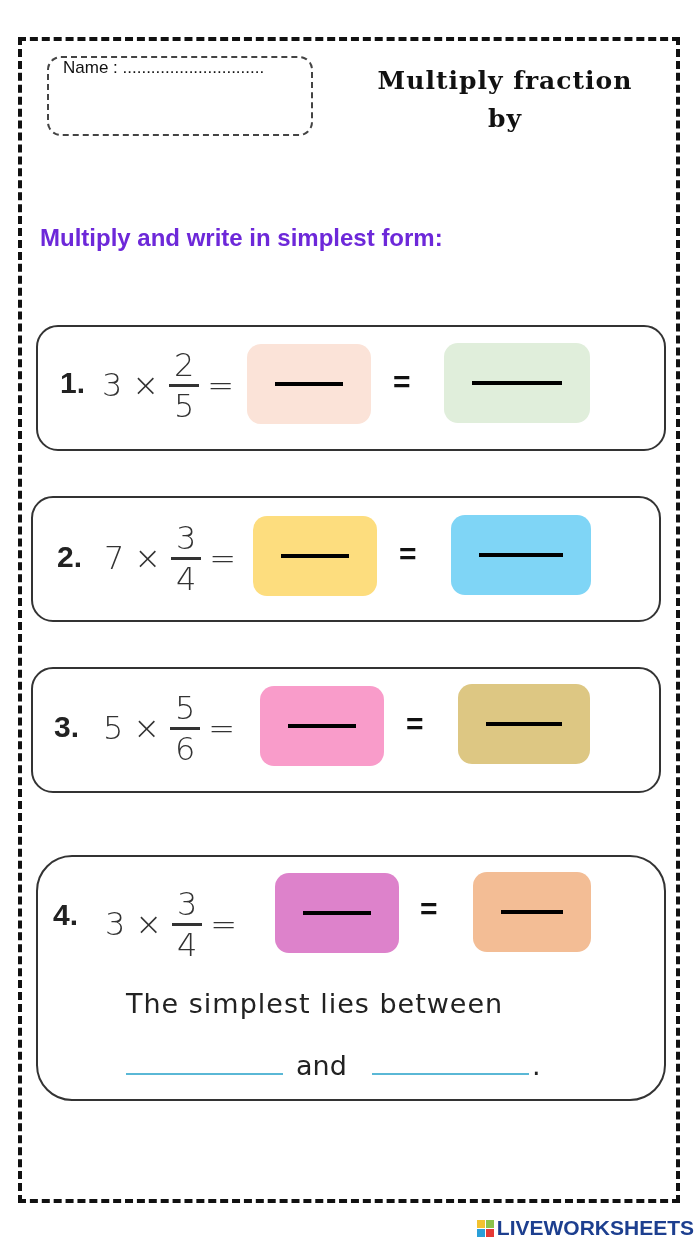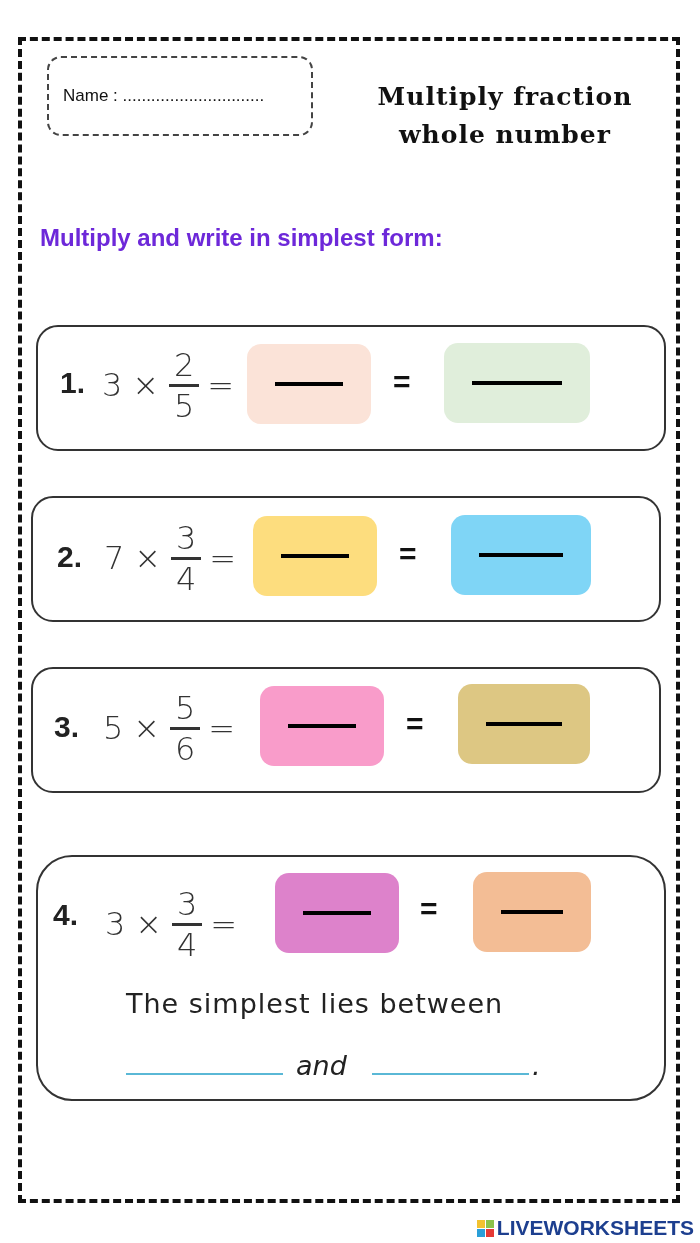--- a/index.html
+++ b/index.html
@@ -1,49 +1,49 @@
 <!DOCTYPE html>
 <html><head>
 <meta charset="utf-8">
 <style>
   html, body { margin:0; padding:0; background:#ffffff; }
   body { width:700px; height:1243px; position:relative; overflow:hidden; font-family:"Liberation Sans", sans-serif; color:#222; }
   .outer { position:absolute; left:18px; top:37px; width:662px; height:1166px; border:4px dashed #111; box-sizing:border-box; }
-  .name-box { position:absolute; left:47px; top:56px; width:266px; height:80px; border:2px dashed #444; border-radius:14px; box-sizing:border-box; display:flex; align-items:center; padding-left:14px; font-size:17px; color:#111; }
-  .title { position:absolute; left:360px; top:62px; width:290px; text-align:center; font-family:"DejaVu Serif", serif; font-weight:bold; font-size:25px; line-height:38px; color:#111; letter-spacing:1px;margin-top:16px; }
+  .name-box { position:absolute; left:47px; top:56px; width:266px; height:80px; border:2px dashed #444; border-radius:14px; box-sizing:border-box; display:flex; align-items:flex-start; padding-left:14px; font-size:17px; color:#111; }
+  .title { position:absolute; left:360px; top:62px; width:290px; text-align:center; font-family:"DejaVu Serif", serif; font-weight:bold; font-size:25px; line-height:38px; color:#111; letter-spacing:1px; }
   .instr { position:absolute; left:40px; top:224px; font-size:24px; font-weight:bold; color:#6d28d9; }
   .card { position:absolute; border:2px solid #333; border-radius:22px; box-sizing:border-box; background:#fff; }
   .num { position:absolute; font-weight:bold; font-size:30px; color:#222; }
   .expr { position:absolute; display:flex; align-items:center; font-size:32px; color:#333; font-family:"DejaVu Sans", sans-serif; font-weight:300; }
   .expr .op { margin:0 10px; }
   .frac { display:inline-flex; flex-direction:column; align-items:center; line-height:36px; font-size:32px; }
   .frac .bar { width:30px; height:3px; background:#333; margin:1px 0; }
   .eqsign { margin-left:8px; }
   .ansbox { position:absolute; width:124px; height:80px; border-radius:14px; }
   .ansbox .line { position:absolute; left:28px; right:28px; top:38px; height:4px; background:#000; }
   .bigeq { position:absolute; font-size:30px; font-weight:bold; color:#111; }
   .between { position:absolute; left:126px; top:988px; font-size:27px; color:#222; letter-spacing:1px; font-family:"DejaVu Sans", sans-serif; }
   .blank { position:absolute; height:2px; background:#5ab8d6; }
-  .and { position:absolute; font-size:27px; color:#222; font-family:"DejaVu Sans", sans-serif;font-style:italic; }
+  .and { position:absolute; font-size:27px; color:#222; font-family:"DejaVu Sans", sans-serif; }
   .brand { position:absolute; right:6px; top:1216px; display:flex; align-items:center; font-size:21px; font-weight:bold; color:#1d3f8f; }
   .logo { display:grid; grid-template-columns:8px 8px; grid-template-rows:8px 8px; gap:1px; margin-right:3px; }
   .logo span { display:block; }
 </style>
 </head>
 <body>
 
 <div class="outer"></div>
 
 <div class="name-box">
   <span>Name : ..............................</span>
 </div>
 
 <div class="title">
   <div>Multiply fraction</div>
-  <div>whole number</div>
+  <div>by</div>
 </div>
 
 <div class="instr">Multiply and write in simplest form:</div>
 
 <div class="card" style="left:36px;top:325px;width:630px;height:126px;"></div>
 <div class="num" style="left:60px;top:366px;">1.</div>
 <div class="expr" style="left:102px;top:345px;height:80px;">
   <span>3</span>
   <span class="op">×</span>
   <span class="frac">

